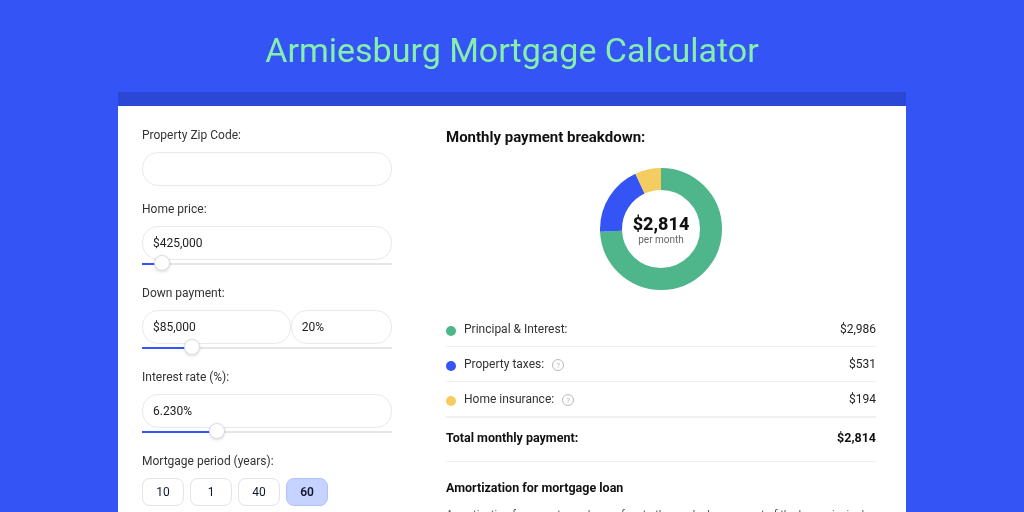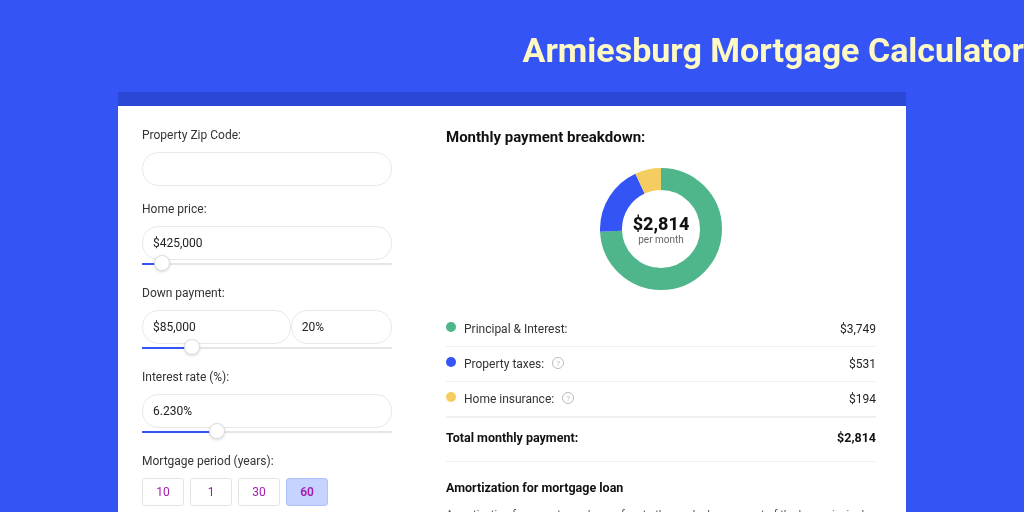--- a/index.html
+++ b/index.html
@@ -1,42 +1,42 @@
 <!DOCTYPE html>
 <html><head>
 <meta charset="utf-8">
 <style>
   *{box-sizing:border-box;margin:0;padding:0;font-family:-apple-system,BlinkMacSystemFont,"Segoe UI",Roboto,Arial,sans-serif;}
   body{width:1024px;height:512px;background:#3454f5;overflow:hidden;}
-  .page-title{text-align:right;color:#fef9c3;font-size:34px;font-weight:700;padding:30px 0 22px;}
+  .page-title{text-align:center;color:#86efac;font-size:34px;font-weight:400;padding:30px 0 22px;}
   .banner{width:788px;height:14px;background:#2a47d6;margin:0 auto;}
   .card{width:788px;background:#fff;margin:0 auto;display:flex;}
   .left{width:298px;padding:22px 24px 0 24px;}
   .right{flex:1;padding:22px 30px 0 30px;}
   .lbl{font-size:12px;color:#333;margin-bottom:10px;}
   .inp{width:100%;height:34px;border:1px solid #e9e9e9;border-radius:16px;padding:0 10px;font-size:12px;color:#222;background:#fff;}
   .field{margin-bottom:16px;}
   .slider{position:relative;height:12px;margin-top:-2px;}
   .track{position:absolute;top:5px;left:0;right:0;height:2px;background:#e6e6e6;}
   .fill{position:absolute;top:5px;left:0;height:2px;background:#3454f5;}
   .thumb{position:absolute;top:-3px;width:16px;height:16px;border-radius:50%;background:#fff;border:1px solid #ddd;box-shadow:0 1px 3px rgba(0,0,0,0.15);}
   .row2{display:flex;gap:0;}
   .btn-row{display:flex;gap:6px;}
-  .pbtn{width:42px;height:28px;border:1px solid #e4e4e4;border-radius:3px;background:#fff;font-size:12px;color:#a21caf;display:flex;align-items:center;justify-content:center;cursor:pointer;}
+  .pbtn{width:42px;height:28px;border:1px solid #e4e4e4;border-radius:8px;background:#fff;font-size:12px;color:#0f172a;display:flex;align-items:center;justify-content:center;cursor:pointer;}
   .pbtn.sel{background:#c6d2ff;border-color:#b1c1ff;font-weight:600;}
   .section-title{font-size:15px;font-weight:700;color:#111;margin-bottom:12px;}
   .donut-wrap{display:flex;justify-content:center;padding:6px 0 18px;}
   .donut{position:relative;width:130px;height:130px;}
   .donut svg{transform:rotate(-90deg);}
   .donut-center{position:absolute;inset:0;display:flex;flex-direction:column;align-items:center;justify-content:center;}
   .donut-amt{font-size:18px;font-weight:800;color:#111;}
   .donut-sub{font-size:10px;color:#666;}
   .li{display:flex;align-items:center;justify-content:space-between;padding:10px 0;border-bottom:1px solid #f0f0f0;}
   .li:last-of-type{border-bottom:none;}
-  .li-left{display:flex;align-items:flex-start;gap:8px;font-size:12px;color:#333;}
+  .li-left{display:flex;align-items:flex-end;gap:8px;font-size:12px;color:#333;}
   .dot{width:10px;height:10px;border-radius:50%;}
   .li-val{font-size:12px;color:#222;}
   .tot{display:flex;justify-content:space-between;padding:12px 0 16px;font-size:12.5px;font-weight:700;color:#111;border-top:1px solid #f0f0f0;}
   .amort{border-top:1px solid #f0f0f0;padding-top:18px;}
   .amort-title{font-size:12.5px;font-weight:700;color:#111;margin-bottom:12px;}
   .amort-text{font-size:11px;color:#555;line-height:1.5;}
   .info{width:12px;height:12px;border-radius:50%;border:1px solid #bbb;display:inline-flex;align-items:center;justify-content:center;font-size:8px;color:#bbb;}
 </style>
 </head>
 <body>
@@ -82,21 +82,21 @@
         <div class="fill" style="width:30%"></div>
         <div class="thumb" style="left:calc(30% - 8px)"></div>
       </div>
     </div>
 
     <div class="field">
       <div class="lbl">Mortgage period (years):</div>
       <div class="btn-row">
         <div class="pbtn">10</div>
         <div class="pbtn">1</div>
-        <div class="pbtn">30</div>
+        <div class="pbtn">40</div>
         <div class="pbtn sel">60</div>
       </div>
     </div>
 
   </div>
 
   <div class="right">
     <div class="section-title">Monthly payment breakdown:</div>
 
     <div class="donut-wrap">
@@ -111,21 +111,21 @@
           <div class="donut-sub">per month</div>
         </div>
       </div>
     </div>
 
     <div class="li">
       <div class="li-left">
         <span class="dot" style="background:#4fb58a"></span>
         <span>Principal &amp; Interest:</span>
       </div>
-      <span class="li-val">$3,749</span>
+      <span class="li-val">$2,986</span>
     </div>
     <div class="li">
       <div class="li-left">
         <span class="dot" style="background:#3454f5"></span>
         <span>Property taxes:</span>
         <span class="info">?</span>
       </div>
       <span class="li-val">$531</span>
     </div>
     <div class="li">

